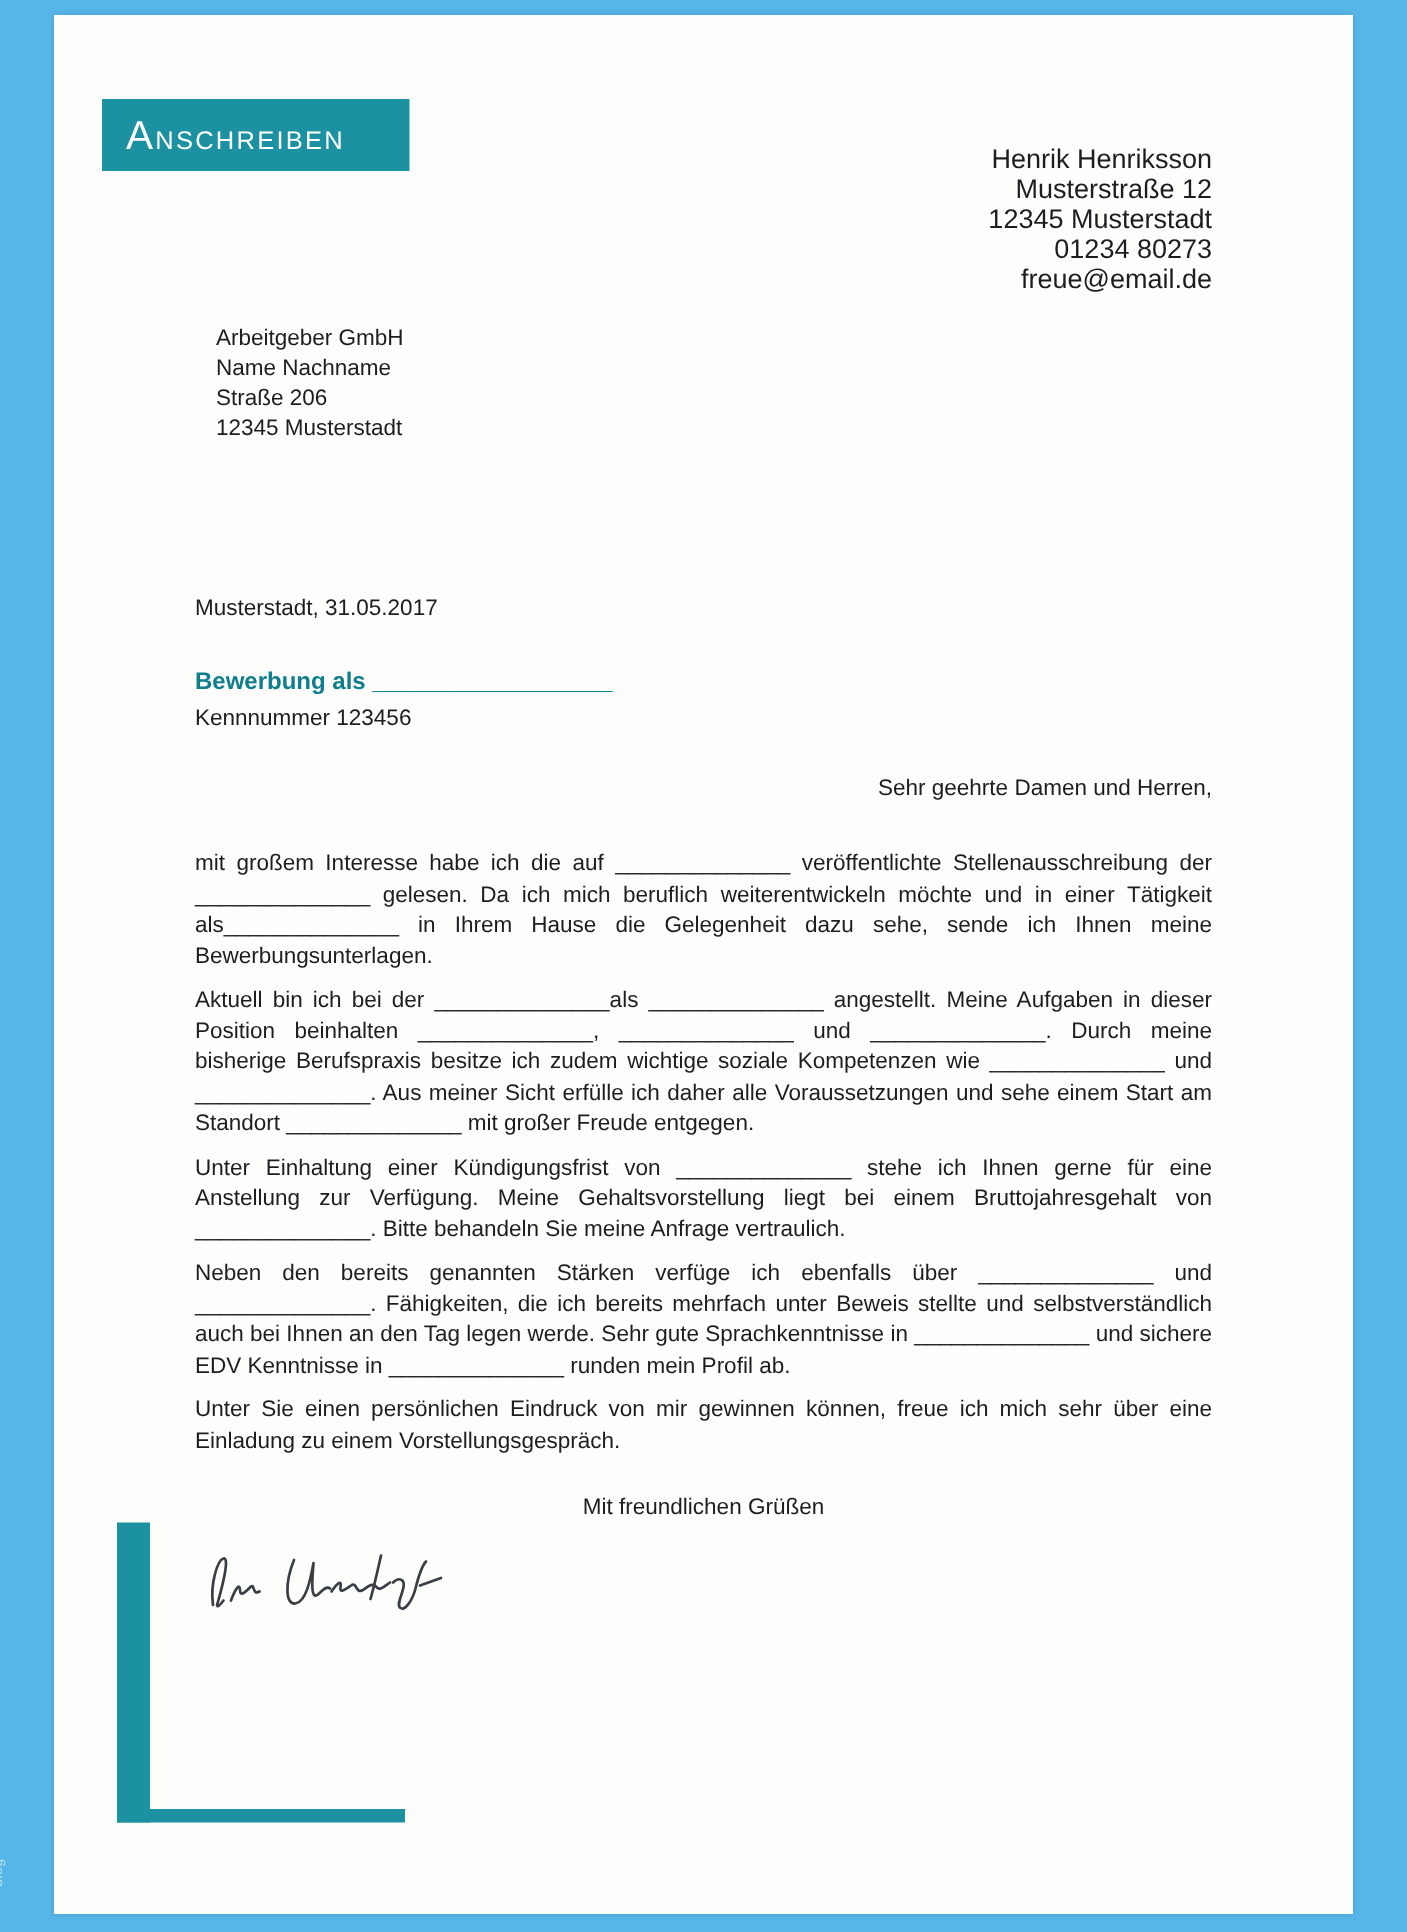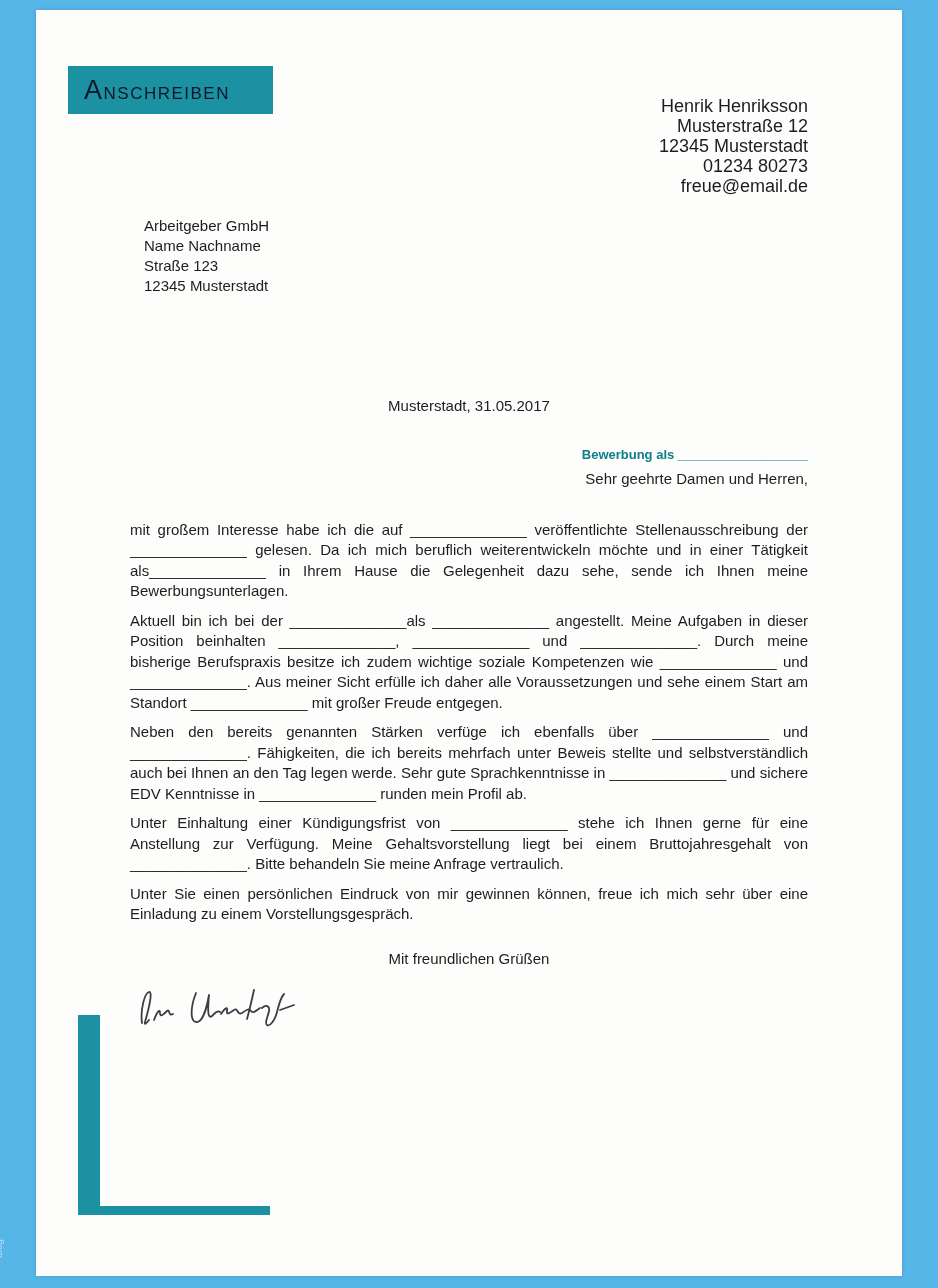--- a/index.html
+++ b/index.html
@@ -26,21 +26,21 @@
   }
   
   .accent-block{
     position:absolute;left:32px;top:56px;
     width:205px;height:48px;
     background:var(--accent);
     display:flex;align-items:center;
     padding-left:16px;
   }
   .accent-block .label{
-    color:#0f172a;
+    color:#ffffff;
     text-transform:uppercase;
     font-size:17px;
     letter-spacing:1.5px;
     line-height:1;
   }
   .accent-block .label::first-letter{
     font-size:27px;
   }
   
   .sender{
@@ -52,29 +52,28 @@
   .recipient{
     position:absolute;top:206px;left:108px;
     font-size:15px;line-height:20px;
   }
   
   .main{
     position:absolute;top:386px;left:94px;right:94px;
     font-size:15px;line-height:20.5px;
   }
   .date-line{
-    text-align:center;
+    text-align:left;
     margin-bottom:28px;
   }
   .subject{
     color:var(--heading);
-    font-size:13px;
+    font-size:16px;
     font-weight:bold;
     margin-bottom:4px;
-    text-align:right;
   }
   .reference{
     margin-bottom:26px;
   }
   .salutation{
     margin-bottom:30px;
     text-align:right;
   }
   .para{
     text-align:justify;
@@ -122,35 +121,36 @@
     <div>Henrik Henriksson</div>
     <div>Musterstraße 12</div>
     <div>12345 Musterstadt</div>
     <div>01234 80273</div>
     <div>freue@email.de</div>
   </div>
 
   <div class="recipient">
     <div>Arbeitgeber GmbH</div>
     <div>Name Nachname</div>
-    <div>Straße 123</div>
+    <div>Straße 206</div>
     <div>12345 Musterstadt</div>
   </div>
 
   <div class="main">
     <div class="date-line">Musterstadt, 31.05.2017</div>
 
     <div class="subject">Bewerbung als __________________</div>
+    <div class="reference">Kennnummer 123456</div>
 
     <div class="salutation">Sehr geehrte Damen und Herren,</div>
 
     <p class="para">mit großem Interesse habe ich die auf ______________ veröffentlichte Stellenausschreibung der ______________ gelesen. Da ich mich beruflich weiterentwickeln möchte und in einer Tätigkeit als______________ in Ihrem Hause die Gelegenheit dazu sehe, sende ich Ihnen meine Bewerbungsunterlagen.</p>
     <p class="para">Aktuell bin ich bei der ______________als ______________ angestellt. Meine Aufgaben in dieser Position beinhalten ______________, ______________ und ______________. Durch meine bisherige Berufspraxis besitze ich zudem wichtige soziale Kompetenzen wie ______________ und ______________. Aus meiner Sicht erfülle ich daher alle Voraussetzungen und sehe einem Start am Standort ______________ mit großer Freude entgegen.</p>
+    <p class="para">Unter Einhaltung einer Kündigungsfrist von ______________ stehe ich Ihnen gerne für eine Anstellung zur Verfügung. Meine Gehaltsvorstellung liegt bei einem Bruttojahresgehalt von ______________. Bitte behandeln Sie meine Anfrage vertraulich.</p>
     <p class="para">Neben den bereits genannten Stärken verfüge ich ebenfalls über ______________ und ______________. Fähigkeiten, die ich bereits mehrfach unter Beweis stellte und selbstverständlich auch bei Ihnen an den Tag legen werde. Sehr gute Sprachkenntnisse in ______________ und sichere EDV Kenntnisse in ______________ runden mein Profil ab.</p>
-    <p class="para">Unter Einhaltung einer Kündigungsfrist von ______________ stehe ich Ihnen gerne für eine Anstellung zur Verfügung. Meine Gehaltsvorstellung liegt bei einem Bruttojahresgehalt von ______________. Bitte behandeln Sie meine Anfrage vertraulich.</p>
     <p class="para">Unter Sie einen persönlichen Eindruck von mir gewinnen können, freue ich mich sehr über eine Einladung zu einem Vorstellungsgespräch.</p>
 
     <div class="closing">Mit freundlichen Grüßen</div>
 
     <div class="signature" aria-label="Ihre Unterschrift">
       <svg width="185" height="62" viewBox="0 0 185 62">
         <g fill="none" stroke="#3a3f45" stroke-width="1.8" stroke-linecap="round" stroke-linejoin="round">
 
           <path d="M12 46 C 10 32, 15 16, 19 15 C 23 14, 19 31, 15 45 C 14 48, 16 47, 19 43"></path>
           <path d="M24 43 C 27 35, 30 31, 30 36 C 30 41, 34 37, 37 34 C 40 31, 38 40, 43 37"></path>

